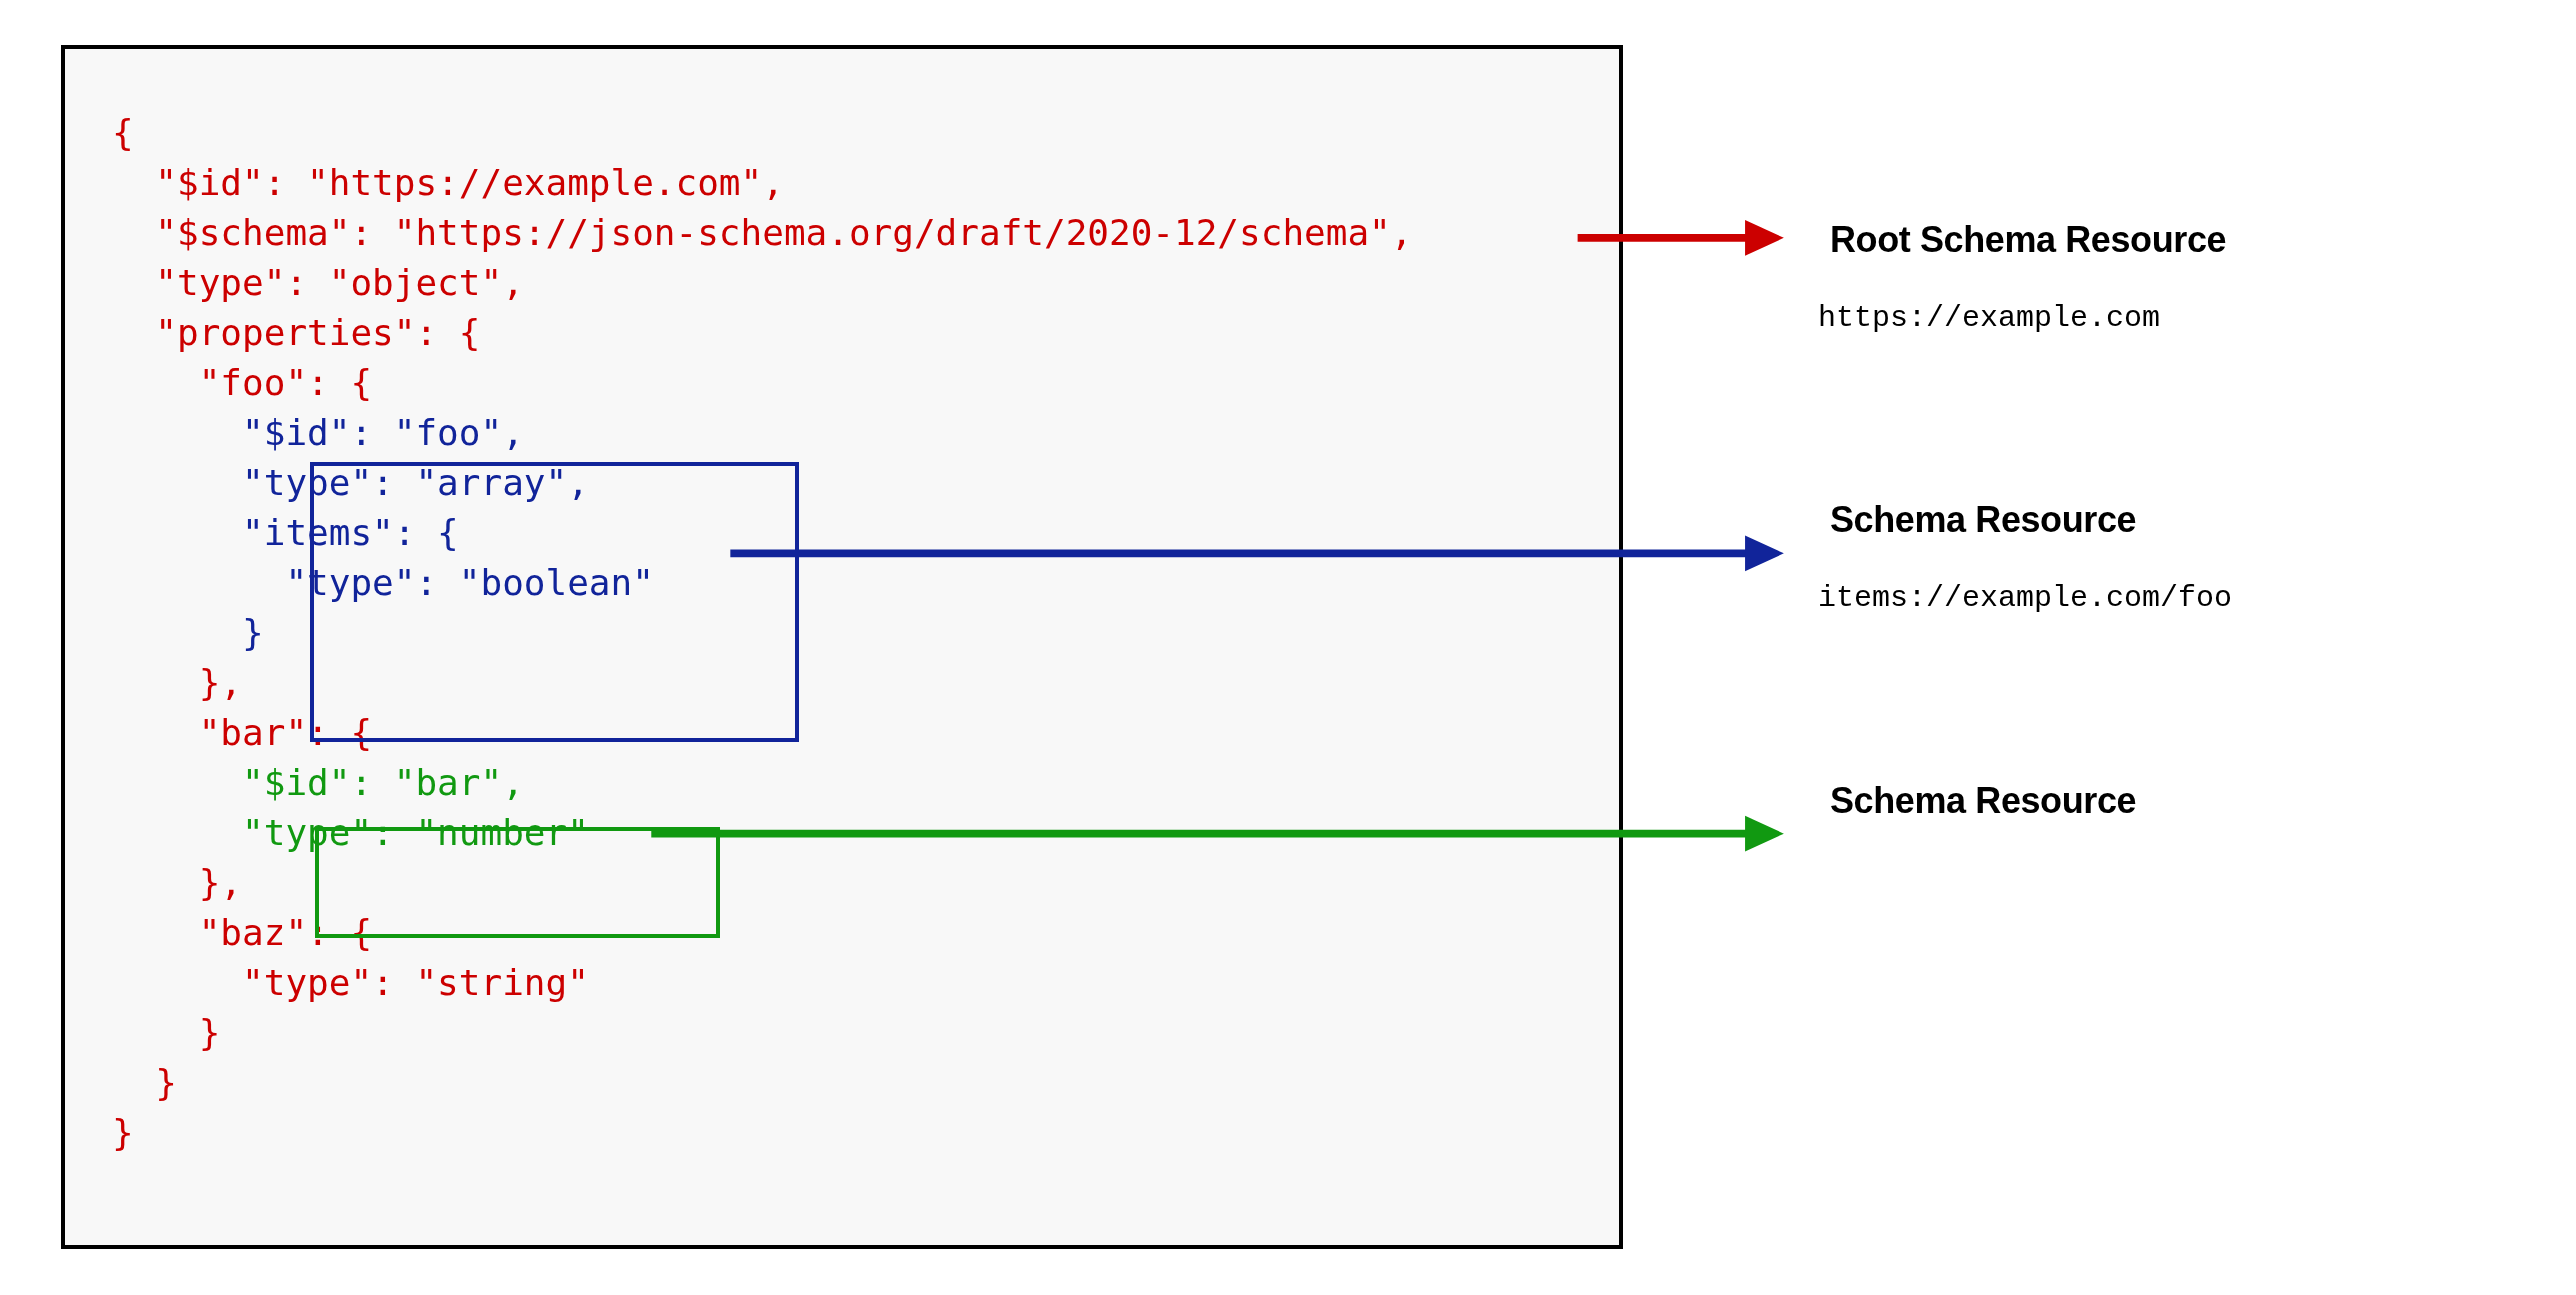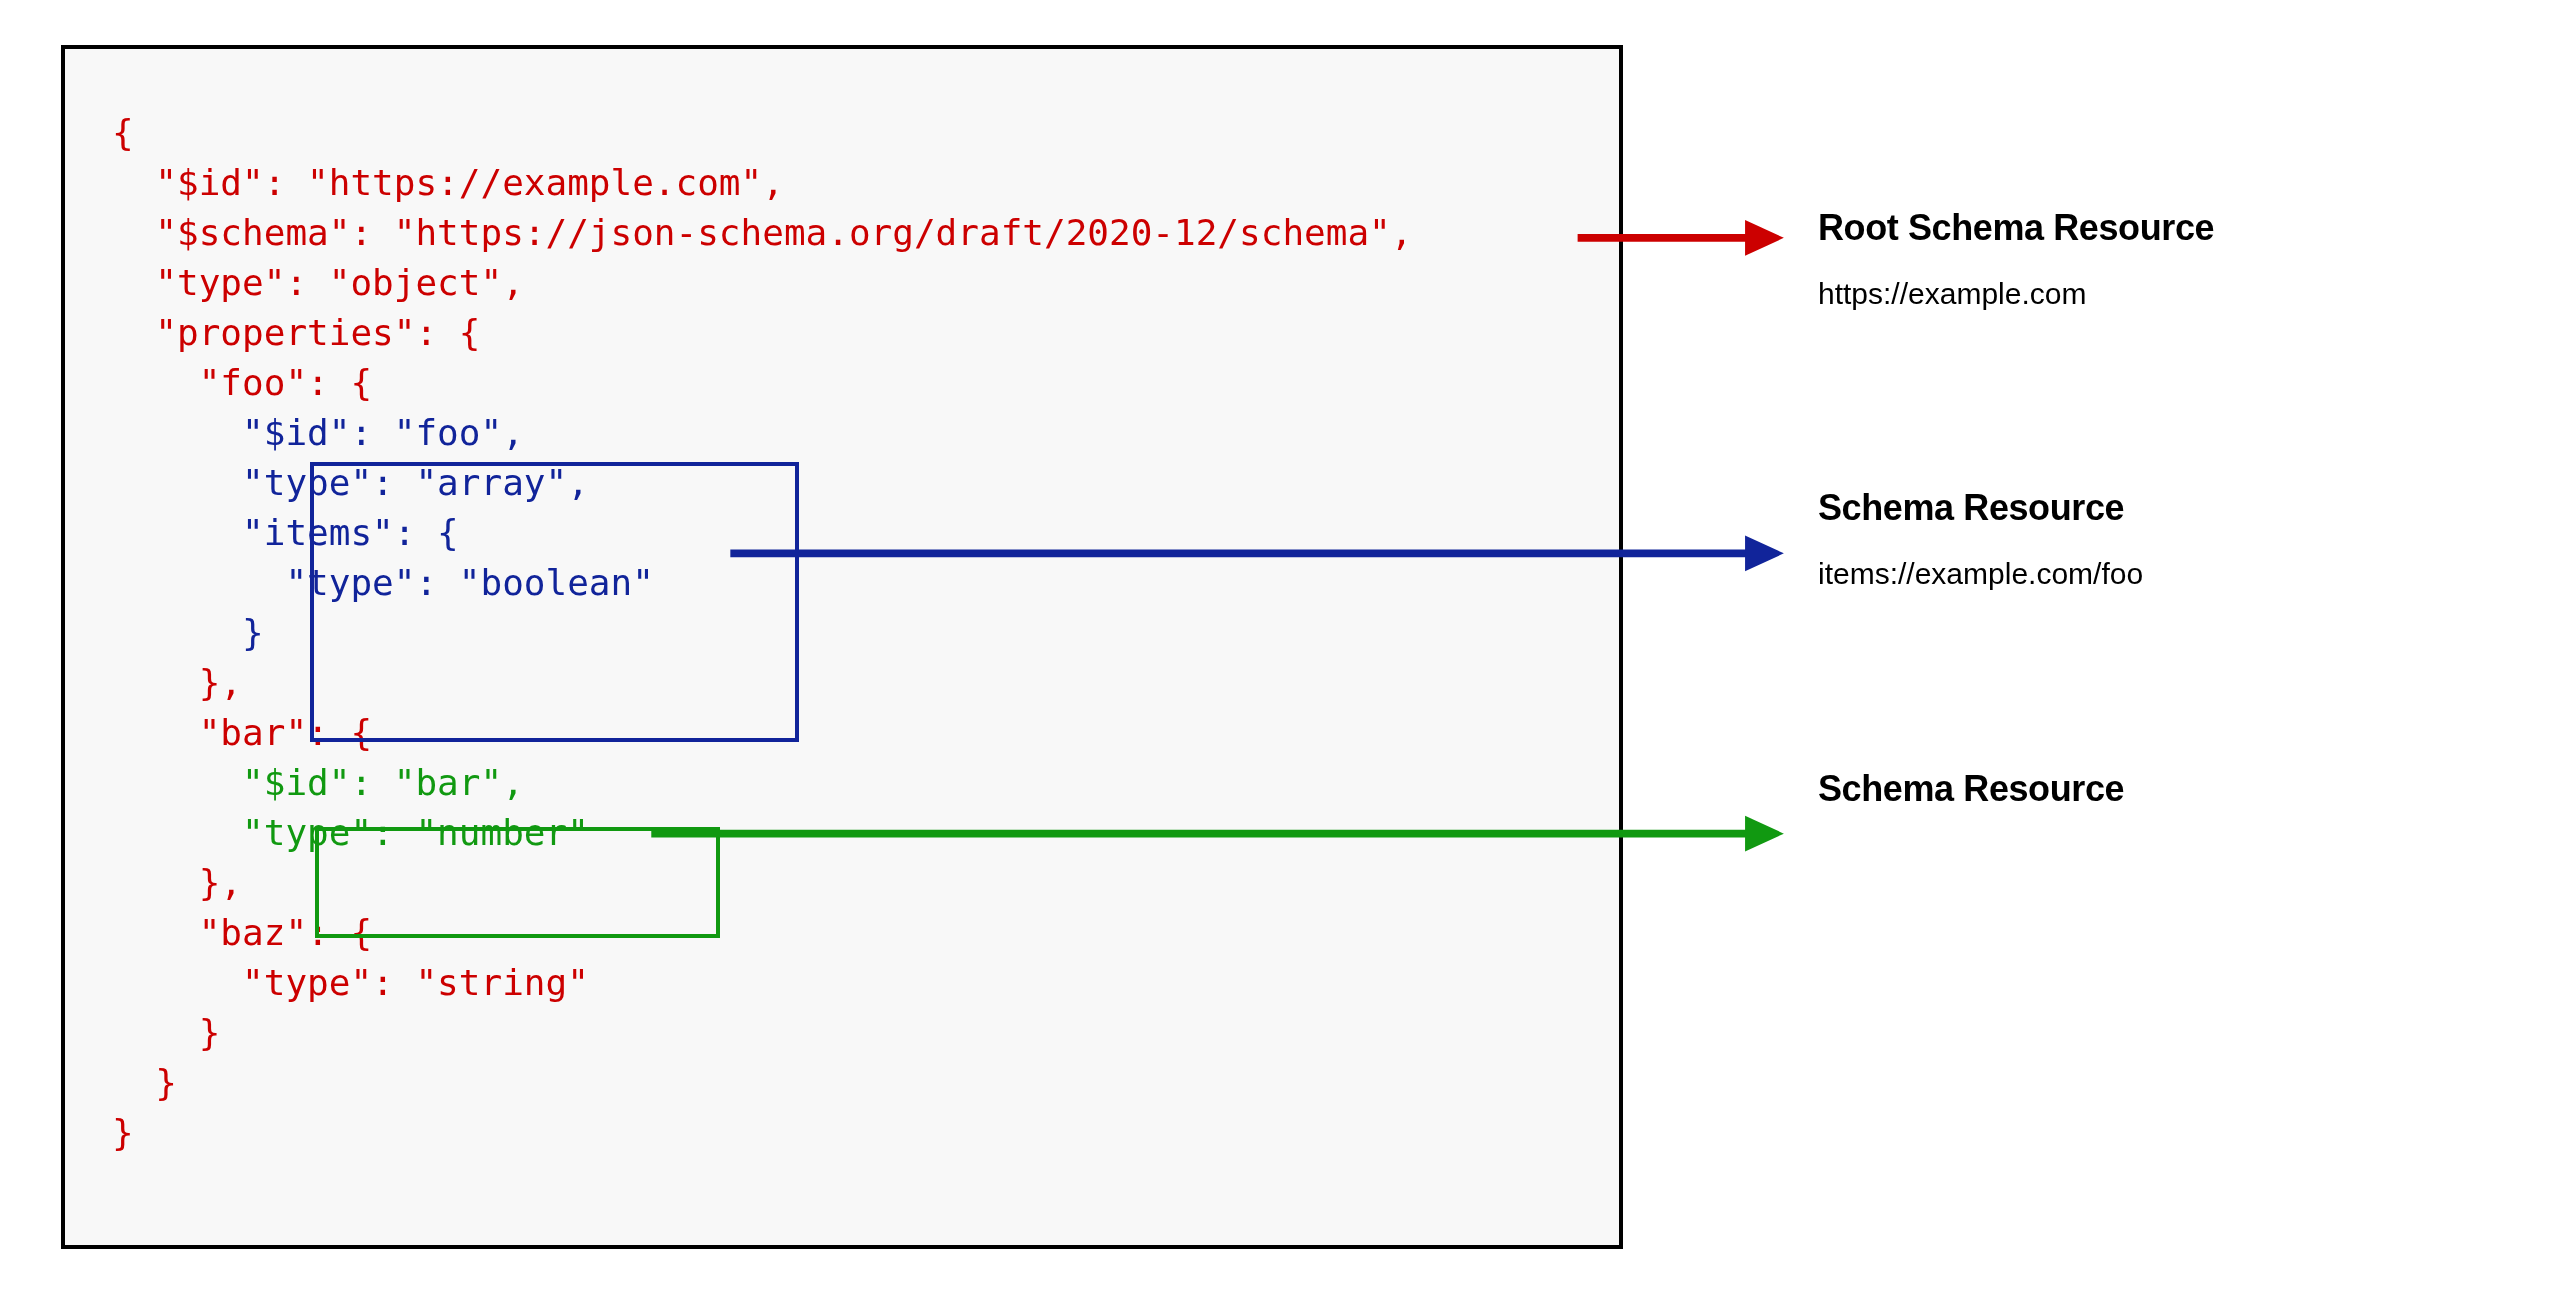--- a/index.html
+++ b/index.html
@@ -81,32 +81,32 @@
     height: 1295px;
     pointer-events: none;
   }
 
   
   .annotation {
     position: absolute;
     left: 1818px;
   }
   .annotation-title {
-    margin: 0;
+    margin: 12px;
     font-family: "Liberation Sans", sans-serif;
     font-weight: bold;
     font-size: 36px;
     line-height: 42px;
     color: #000000;
     letter-spacing: -0.4px;
   }
   .annotation-uri {
     margin: 0;
     padding-top: 27px;
-    font-family: Liberation Sans, sans-serif;
+    font-family: Liberation Mono, monospace;
     font-size: 30px;
     line-height: 36px;
     color: #000000;
   }
   #annotation-root { top: 207px; }
   #annotation-foo  { top: 487px; }
   #annotation-bar  { top: 768px; }
 </style>
 </head>
 <body>

